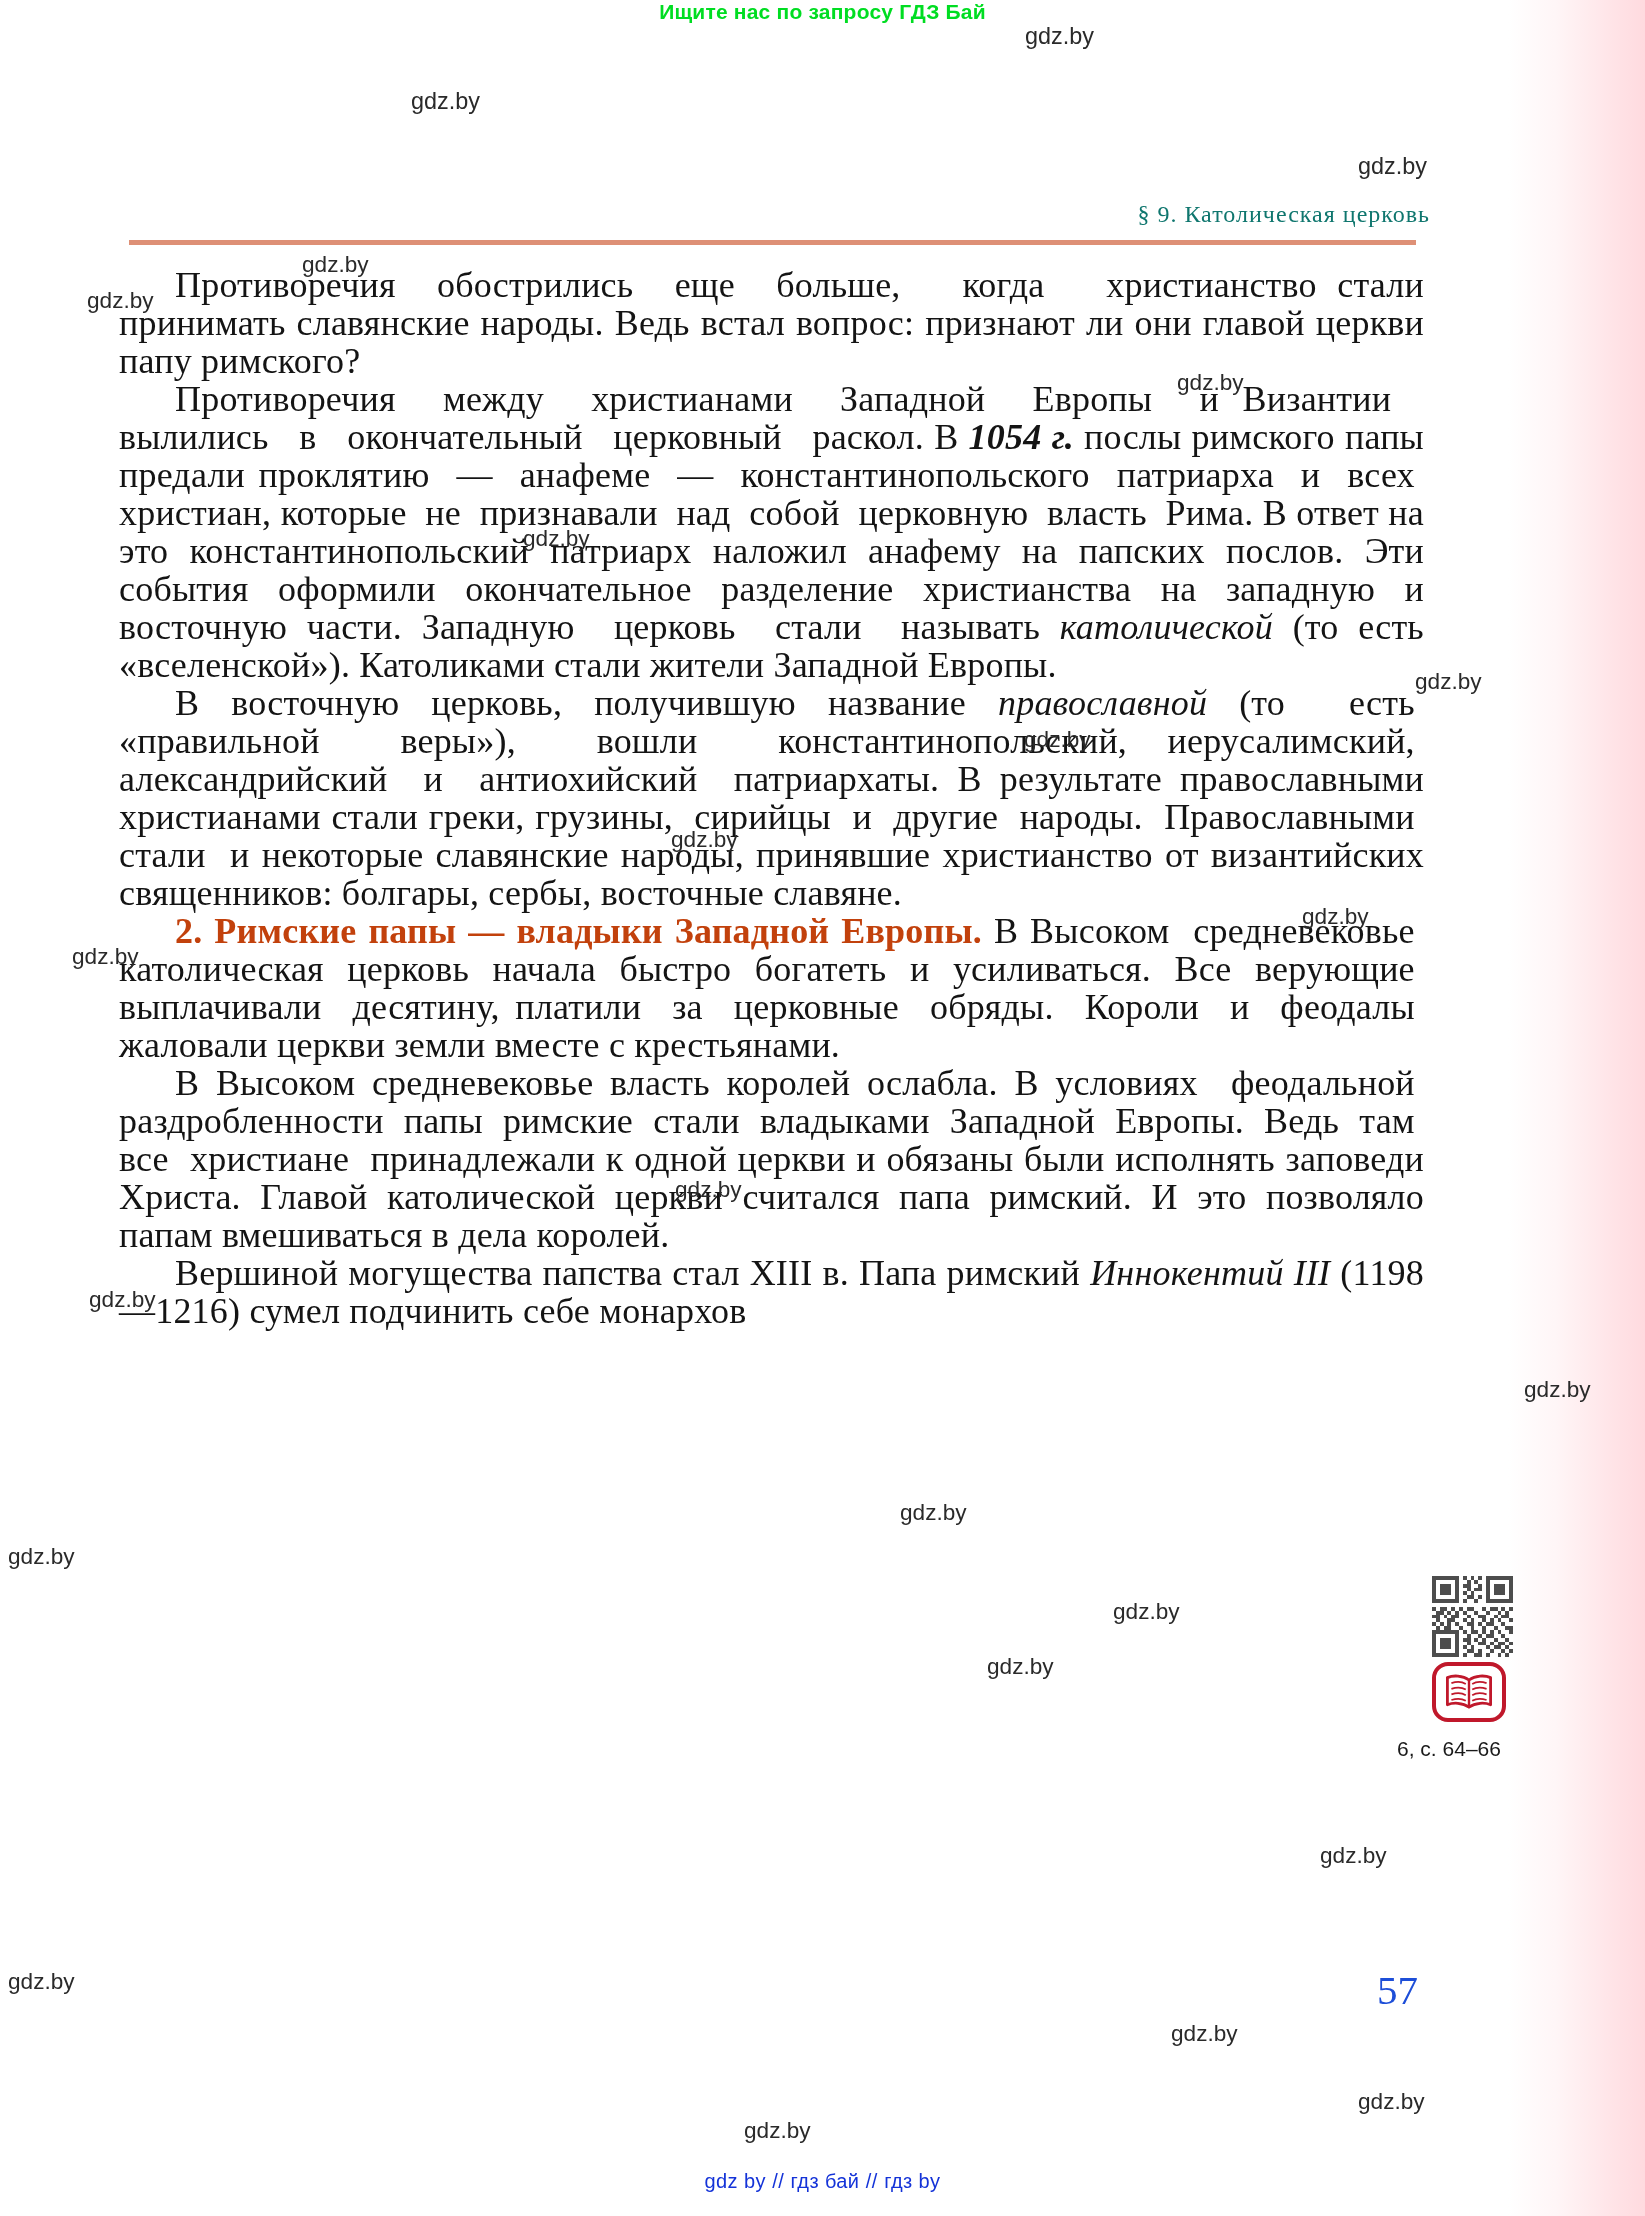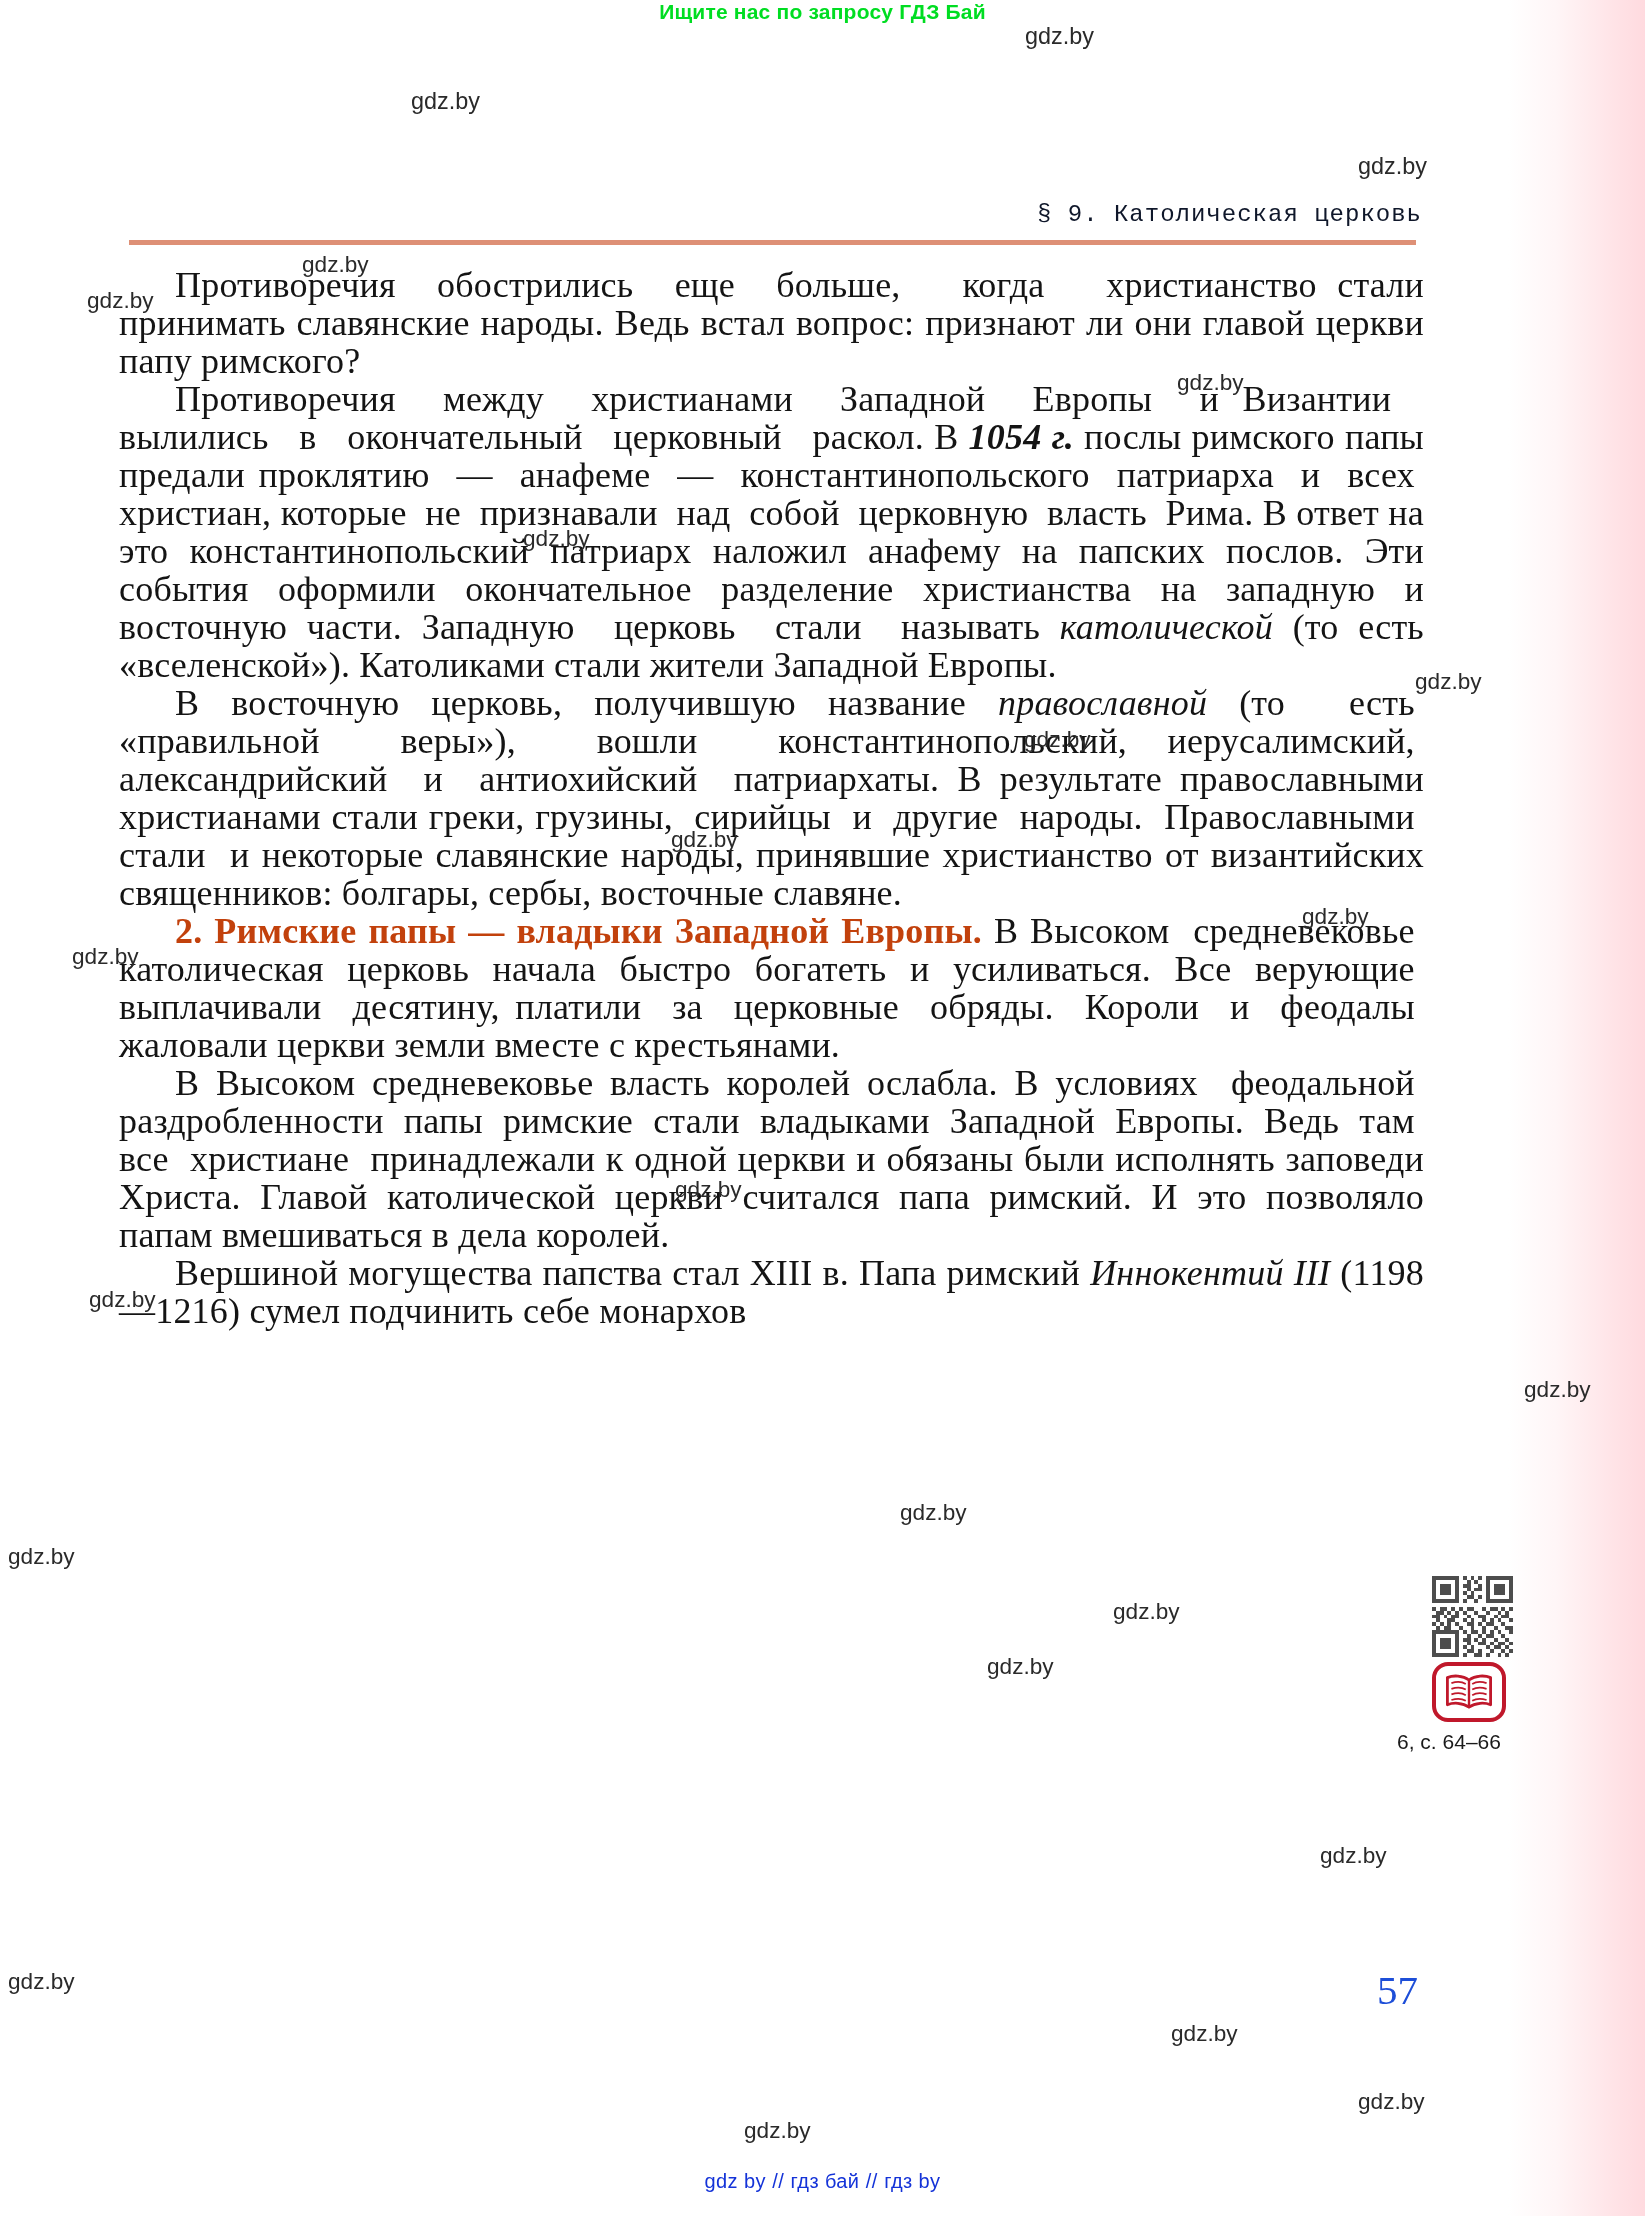--- a/index.html
+++ b/index.html
@@ -48,26 +48,26 @@
     font-weight: 700;
     color: #00dd22;
     letter-spacing: 0.2px;
     z-index: 6;
   }
 
   
   .running-head {
     position: absolute;
     top: 201px;
-    left: 133px;
+    left: 141px;
     width: 1289px;
     text-align: right;
-    font-family: Liberation Mono, monospace;
+    font-family: Liberation Serif, serif;
     font-size: 24px;
-    color: #0f172a;
+    color: #0f766e;
     letter-spacing: 1px;
     z-index: 3;
   }
   .head-rule {
     position: absolute;
     top: 240px;
     left: 129px;
     width: 1287px;
     height: 4.8px;
     background: #de9076;
@@ -123,21 +123,21 @@
     height: 60px;
     border: 4px solid #c0182b;
     border-radius: 16px;
     box-sizing: border-box;
     display: flex;
     align-items: center;
     justify-content: center;
     background: #ffffff;
   }
   .side-ref-label {
-    margin-top: 8px;
+    margin-top: 15px;
     margin-left: -35px;
     font-family: "Liberation Sans", sans-serif;
     font-size: 21px;
     color: #1a1a1a;
     white-space: nowrap;
   }
 
   
   .page-number {
     position: absolute;

